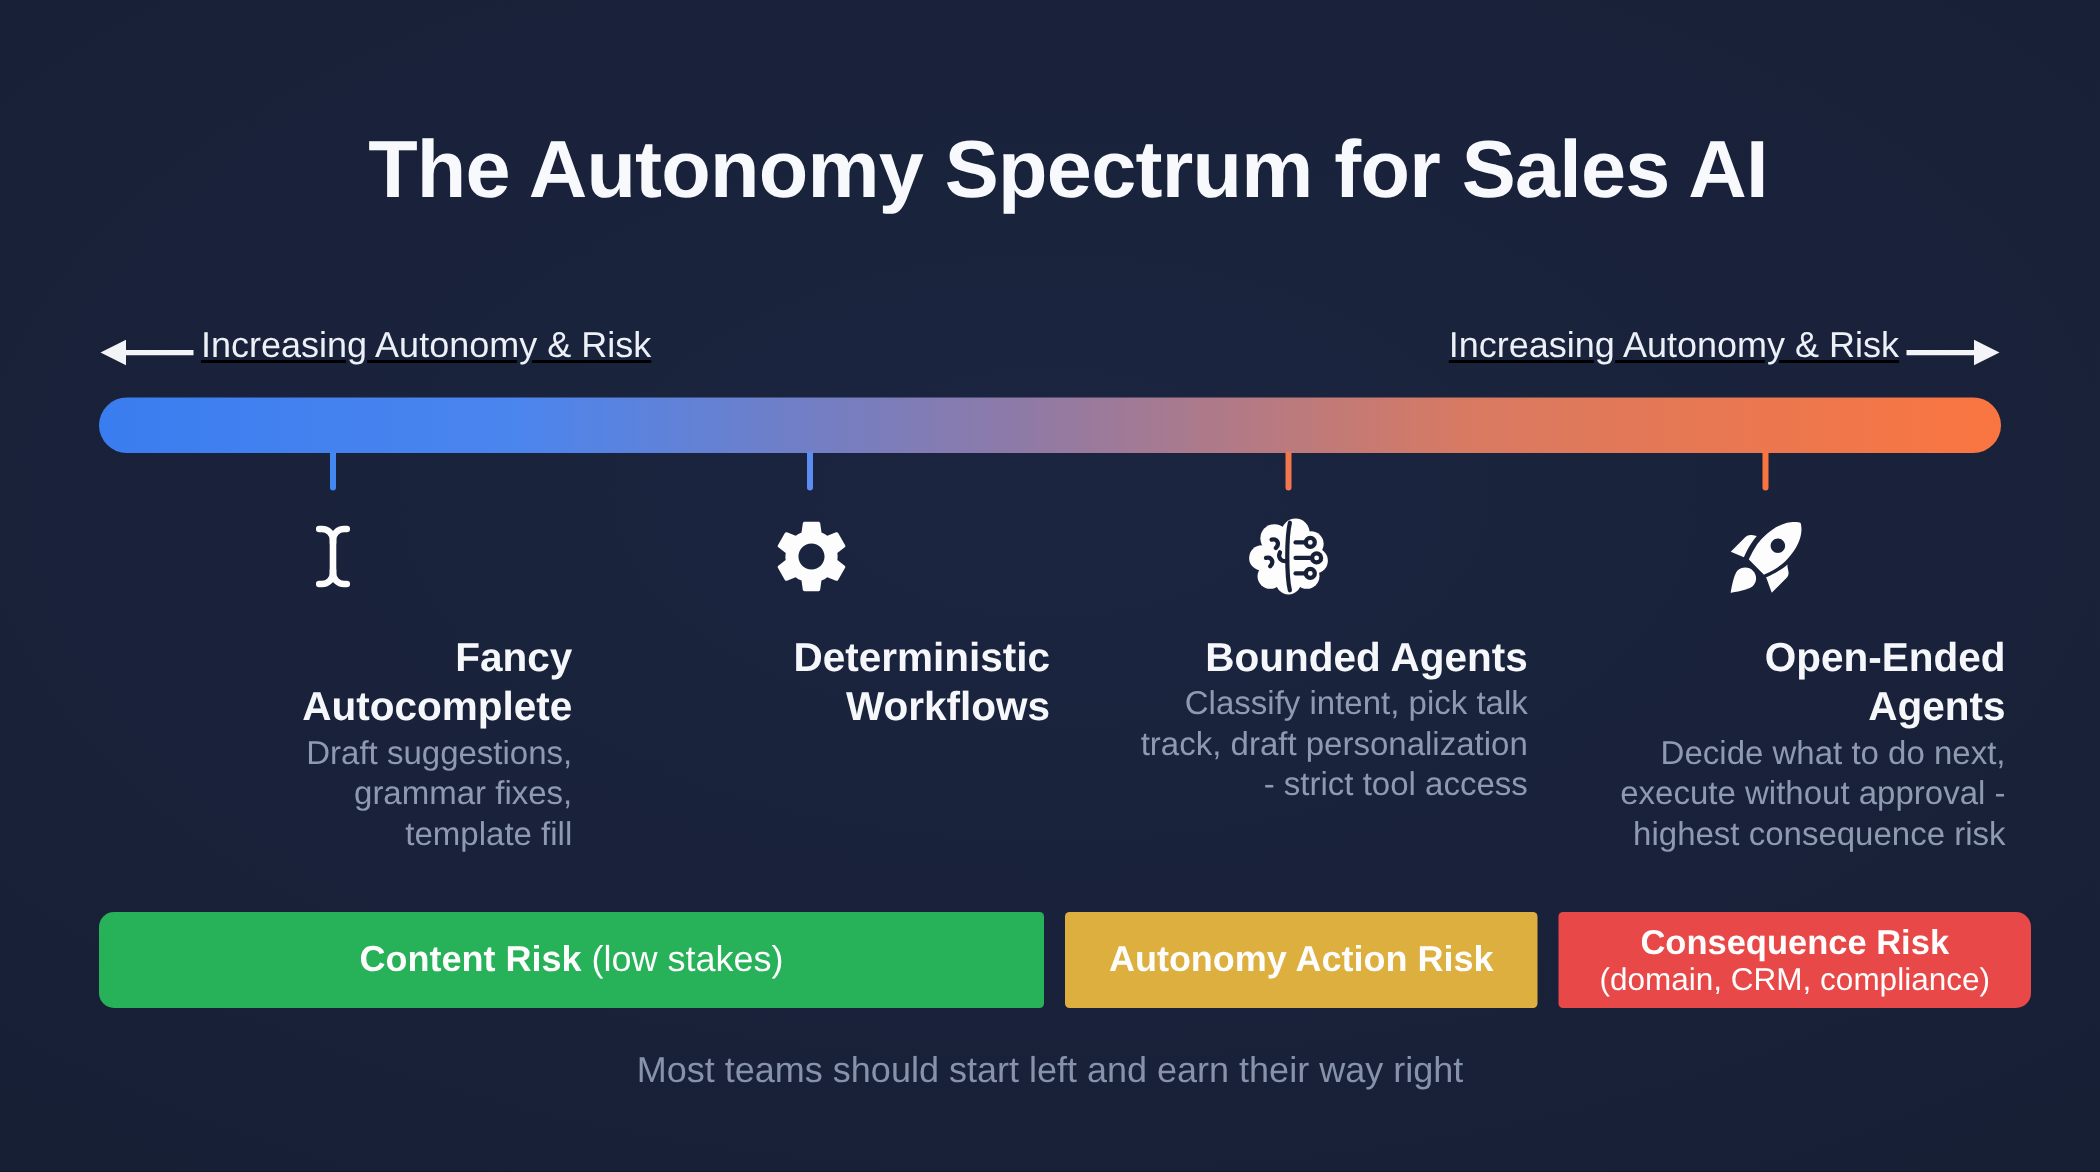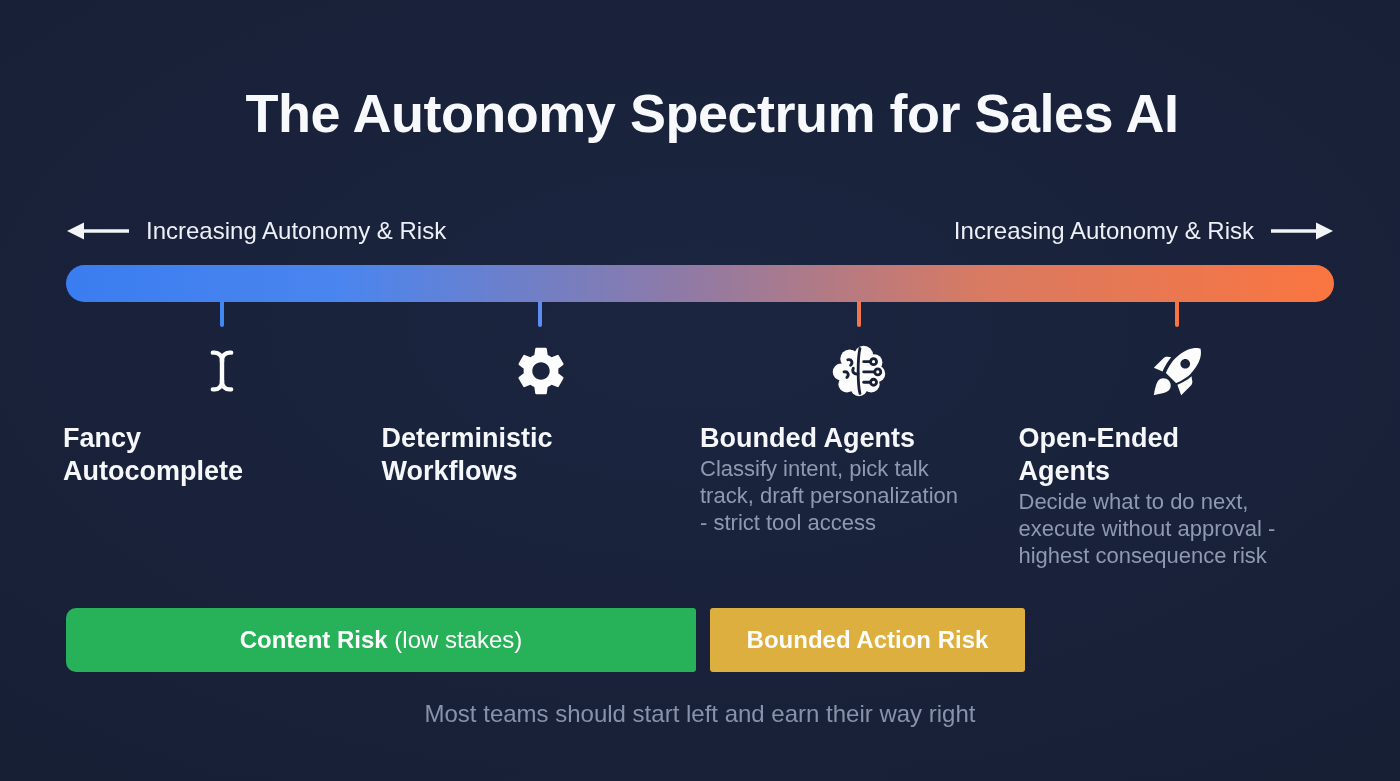--- a/index.html
+++ b/index.html
@@ -12,37 +12,37 @@
   }
   .main-title{
     position:absolute;top:82px;left:12px;width:100%;
     text-align:center;font-size:54px;font-weight:bold;
     color:#f7f9fc;letter-spacing:-0.5px;
   }
   .axis-row{
     position:absolute;top:217px;left:66px;width:1268px;
     display:flex;justify-content:space-between;align-items:center;
   }
-  .axis-group{display:flex;align-items:center;gap:16px;}
+  .axis-group{display:flex;align-items:flex-end;gap:4px;text-decoration:underline;}
   .axis-label{font-size:24px;color:#edf0f6;}
   .spectrum-bar{
     position:absolute;top:265px;left:66px;width:1268px;height:37px;
     border-radius:19px;
     background:linear-gradient(90deg,#3a7df0 0%,#4b85ee 22%,#8d7aa8 48%,#d87a62 72%,#fa7540 100%);
   }
   .tick{position:absolute;top:301px;width:4px;height:26px;border-radius:0 0 2px 2px;}
   .tick-1{left:220px;background:#4387f2;}
   .tick-2{left:538px;background:#5b8df2;}
   .tick-3{left:857px;background:#f2764e;}
   .tick-4{left:1175px;background:#fa7440;}
   .columns{
     position:absolute;top:338px;left:63px;width:1274px;
     display:flex;
   }
-  .col{width:318.5px;text-align:left;}
+  .col{width:318.5px;text-align:right;}
   .col-icon{height:66px;display:flex;align-items:center;justify-content:center;}
   .col-title{
     margin-top:18px;font-size:27px;font-weight:bold;color:#f5f7fb;
     line-height:33px;white-space:pre-line;
   }
   .col-desc{
     font-size:22px;color:#8e9ab0;line-height:27px;
     white-space:pre-line;
   }
   .risk-row{
@@ -104,20 +104,23 @@
     <div class="col">
       <div class="col-icon">
         <svg width="44" height="56" viewBox="0 0 24 24" fill="none" stroke="#fdfdfd" stroke-width="2.4" stroke-linecap="round" stroke-linejoin="round">
           <path d="M17 22h-1a4 4 0 0 1-4-4V6a4 4 0 0 1 4-4h1"></path>
           <path d="M7 22h1a4 4 0 0 0 4-4v-1"></path>
           <path d="M7 2h1a4 4 0 0 1 4 4v1"></path>
         </svg>
       </div>
       <div class="col-title">Fancy
 Autocomplete</div>
+      <div class="col-desc">Draft suggestions,
+grammar fixes,
+template fill</div>
     </div>
 
     <div class="col">
       <div class="col-icon">
         <svg width="58" height="58" viewBox="0 0 24 24" fill="#fdfdfd">
           <path d="M19.14,12.94c0.04-0.3,0.06-0.61,0.06-0.94c0-0.32-0.02-0.64-0.07-0.94l2.03-1.58c0.18-0.14,0.23-0.41,0.12-0.61 l-1.92-3.32c-0.12-0.22-0.37-0.29-0.59-0.22l-2.39,0.96c-0.5-0.38-1.03-0.7-1.62-0.94L14.4,2.81c-0.04-0.24-0.24-0.41-0.48-0.41 h-3.84c-0.24,0-0.43,0.17-0.47,0.41L9.25,5.35C8.66,5.59,8.12,5.92,7.63,6.29L5.24,5.33c-0.22-0.08-0.47,0-0.59,0.22L2.74,8.87 C2.62,9.08,2.66,9.34,2.86,9.48l2.03,1.58C4.84,11.36,4.8,11.69,4.8,12s0.02,0.64,0.07,0.94l-2.03,1.58 c-0.18,0.14-0.23,0.41-0.12,0.61l1.92,3.32c0.12,0.22,0.37,0.29,0.59,0.22l2.39-0.96c0.5,0.38,1.03,0.7,1.62,0.94l0.36,2.54 c0.05,0.24,0.24,0.41,0.48,0.41h3.84c0.24,0,0.44-0.17,0.47-0.41l0.36-2.54c0.59-0.24,1.13-0.56,1.62-0.94l2.39,0.96 c0.22,0.08,0.47,0,0.59-0.22l1.92-3.32c0.12-0.22,0.07-0.47-0.12-0.61L19.14,12.94z M12,15.6c-1.98,0-3.6-1.62-3.6-3.6 s1.62-3.6,3.6-3.6s3.6,1.62,3.6,3.6S13.98,15.6,12,15.6z"></path>
         </svg>
       </div>
       <div class="col-title">Deterministic
 Workflows</div>
@@ -172,19 +175,23 @@
 highest consequence risk</div>
     </div>
 
   </div>
 
   <div class="risk-row">
     <div class="band band-green">
       <div><span class="bold">Content Risk</span><span> (low stakes)</span></div>
     </div>
     <div class="band band-yellow">
-      <div><span class="bold">Bounded Action Risk</span><span></span></div>
+      <div><span class="bold">Autonomy Action Risk</span><span></span></div>
+    </div>
+    <div class="band band-red">
+      <div class="bold">Consequence Risk</div>
+      <div class="sub">(domain, CRM, compliance)</div>
     </div>
   </div>
 
   <div class="footer-note">Most teams should start left and earn their way right</div>
 
 </div>
 
 </body></html>

